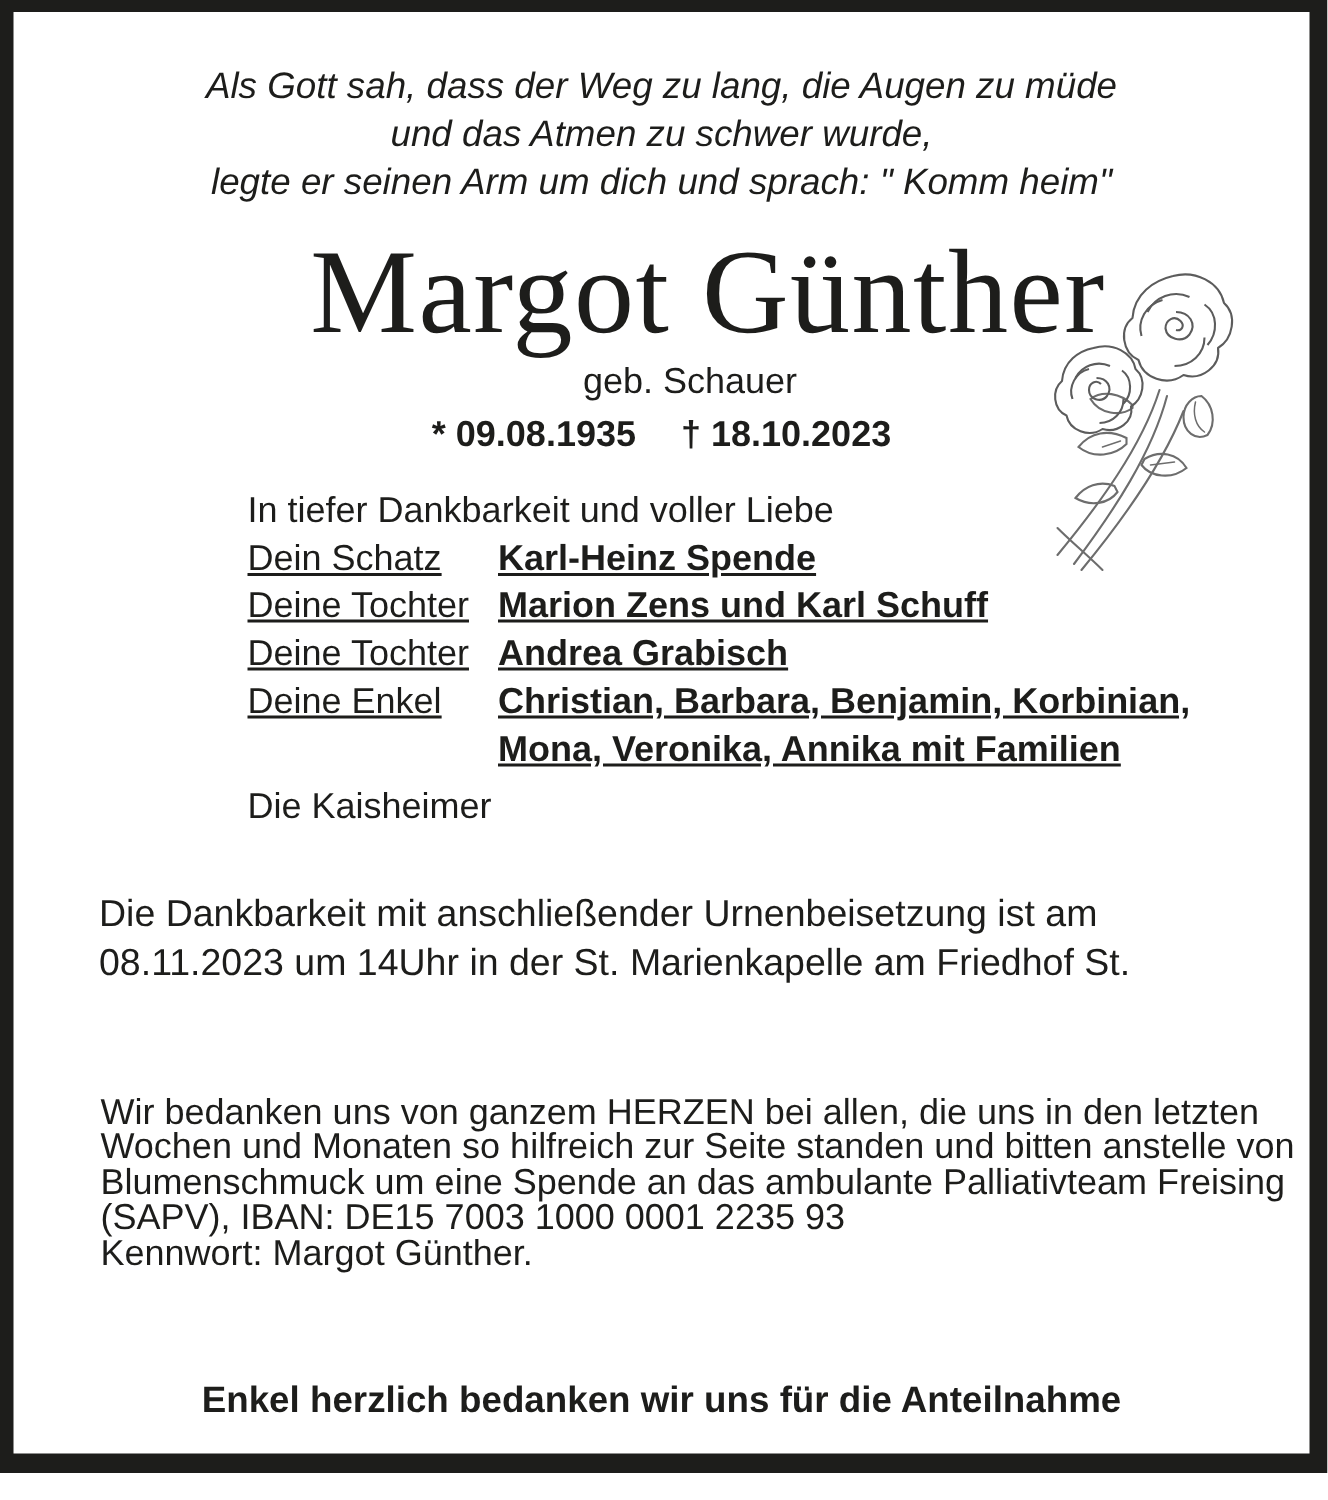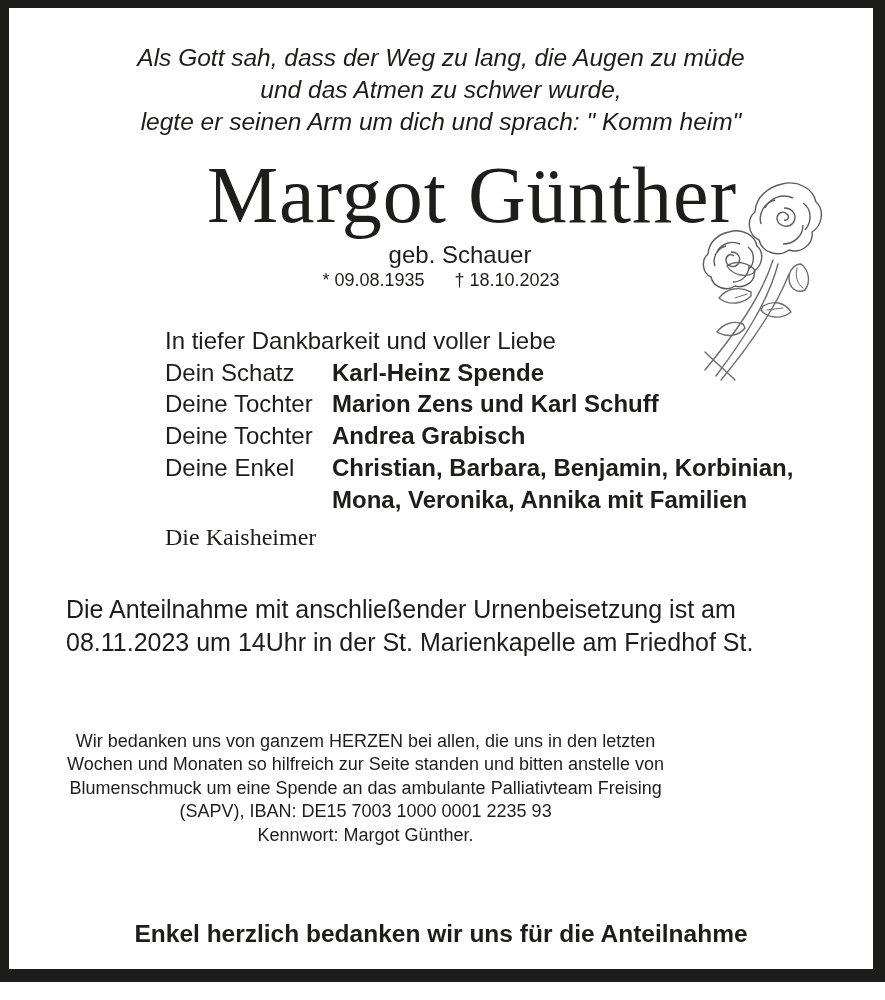--- a/index.html
+++ b/index.html
@@ -19,33 +19,33 @@
   .center{left:0;width:100%;text-align:center;}
   .nowrap{white-space:nowrap;}
 
   .quote{top:34px;font-size:24.5px;line-height:32px;font-style:italic;font-weight:400;}
   .name{
     top:147px;margin:0;font-weight:400;
     font-family:"Liberation Serif","DejaVu Serif",serif;
     font-size:80px;line-height:80px;letter-spacing:1px;padding-left:31px;
   }
   .maiden{top:232px;font-size:24px;line-height:30px;margin-left:19px;}
-  .dates{top:256px;font-size:18px;line-height:32px;font-weight:400;}
+  .dates{top:266px;font-size:24px;line-height:32px;font-weight:700;}
   .dates .gap{display:inline-block;width:30px;}
 
   .rose{left:676px;top:166px;width:152px;height:224px;}
 
   .family{left:156px;top:317px;font-size:24px;line-height:31.7px;}
-  .family .frow{display:flex;white-space:nowrap;}
+  .family .frow{display:flex;white-space:nowrap;text-decoration:underline;}
   .family .flabel{display:inline-block;width:167px;flex:0 0 167px;}
   .family .fnames{font-weight:700;}
-  .family .closing{margin-top:7px;font-family:Liberation Serif, serif;}
+  .family .closing{margin-top:7px;}
 
   .funeral{left:57px;top:585px;font-size:25px;line-height:33px;}
-  .thanks{left:58px;top:722px;font-size:18px;line-height:23.4px;text-align:center;}
+  .thanks{left:58px;top:722px;font-size:24px;line-height:23.4px;}
 
   .footer{top:911px;font-size:24.5px;line-height:30px;font-weight:700;}
 </style>
 </head>
 <body>
 
 <div class="sheet">
 
   <div class="abs center quote">
     <div class="nowrap">Als Gott sah, dass der Weg zu lang, die Augen zu müde</div>
@@ -112,21 +112,21 @@
       <span class="fnames">Christian, Barbara, Benjamin, Korbinian,</span>
     </div>
     <div class="frow">
       <span class="flabel"></span>
       <span class="fnames">Mona, Veronika, Annika mit Familien</span>
     </div>
     <div class="closing nowrap">Die Kaisheimer</div>
   </div>
 
   <div class="abs funeral">
-    <div class="nowrap">Die Anteilnahme mit anschließender Urnenbeisetzung ist am</div>
+    <div class="nowrap">Die Dankbarkeit mit anschließender Urnenbeisetzung ist am</div>
     <div class="nowrap">08.11.2023 um 14Uhr in der St. Marienkapelle am Friedhof St.</div>
   </div>
 
   <div class="abs thanks">
     <div class="nowrap">Wir bedanken uns von ganzem HERZEN bei allen, die uns in den letzten</div>
     <div class="nowrap">Wochen und Monaten so hilfreich zur Seite standen und bitten anstelle von</div>
     <div class="nowrap">Blumenschmuck um eine Spende an das ambulante Palliativteam Freising</div>
     <div class="nowrap">(SAPV), IBAN: DE15 7003 1000 0001 2235 93</div>
     <div class="nowrap">Kennwort: Margot Günther.</div>
   </div>

